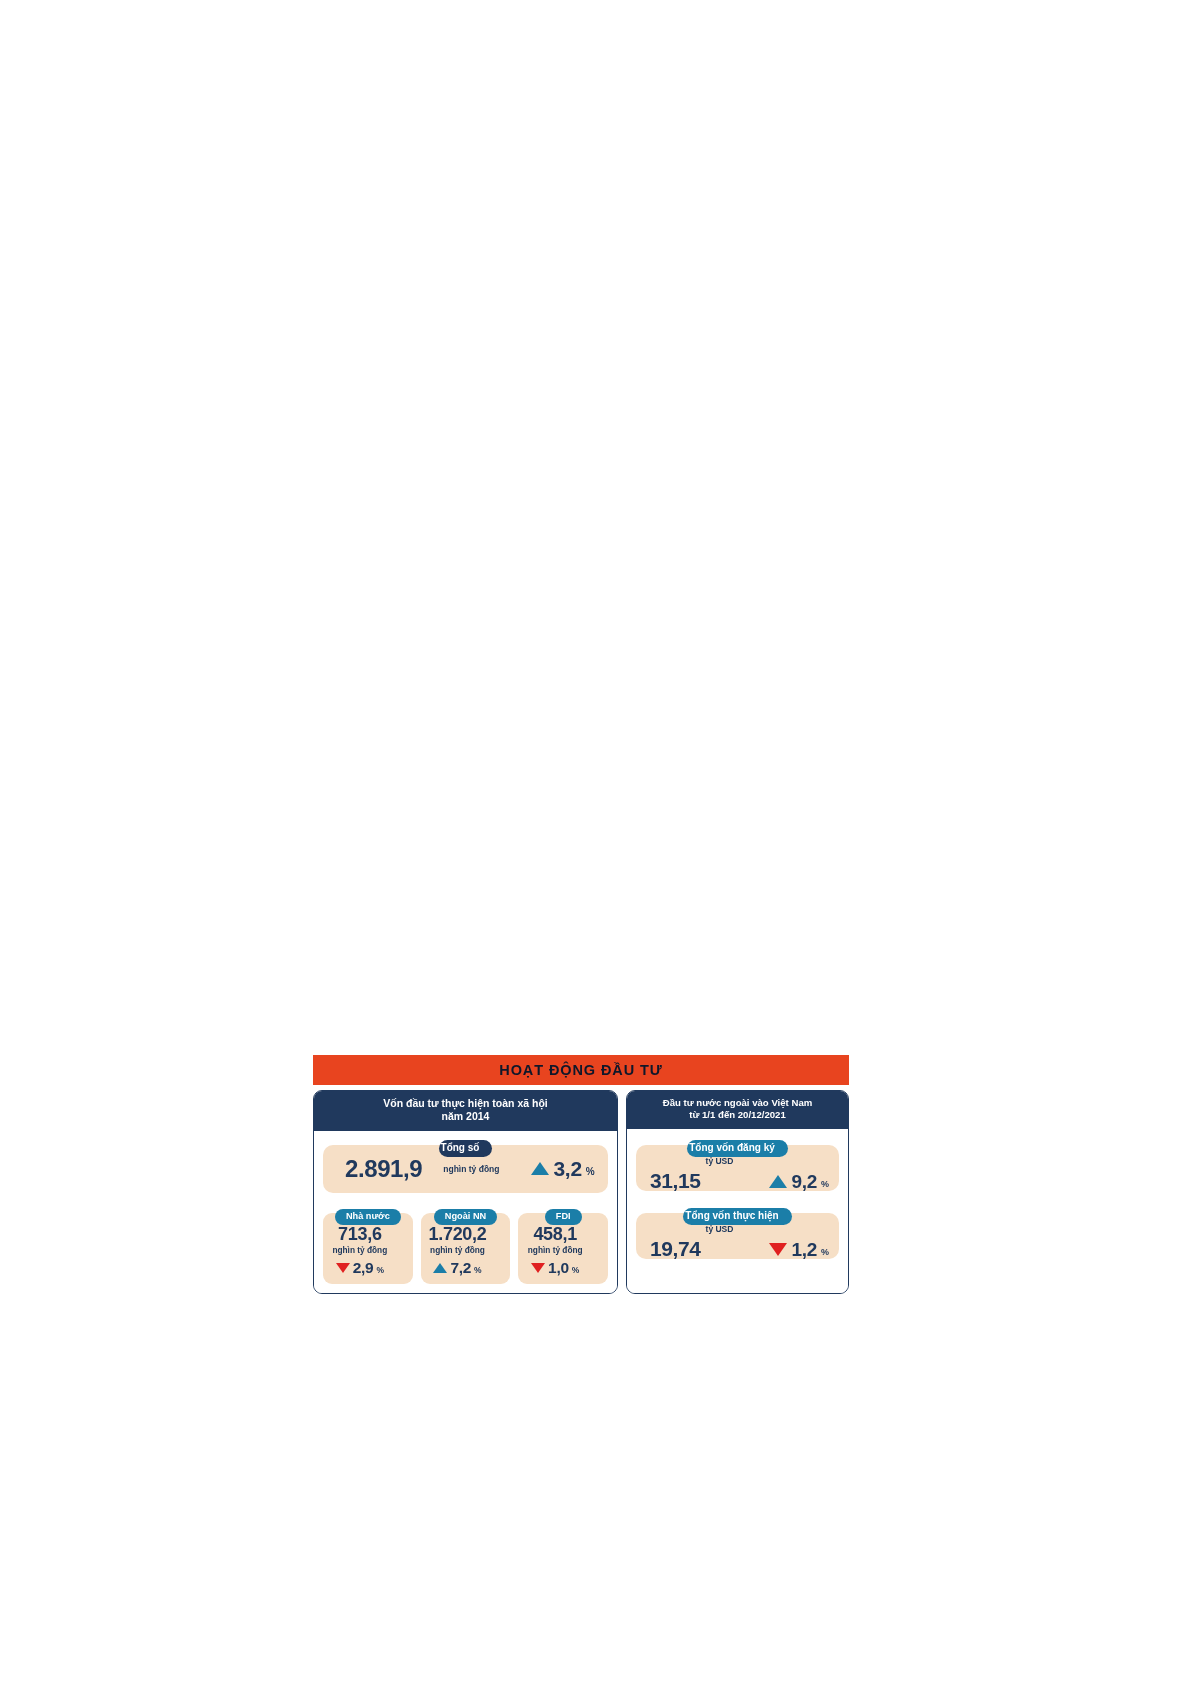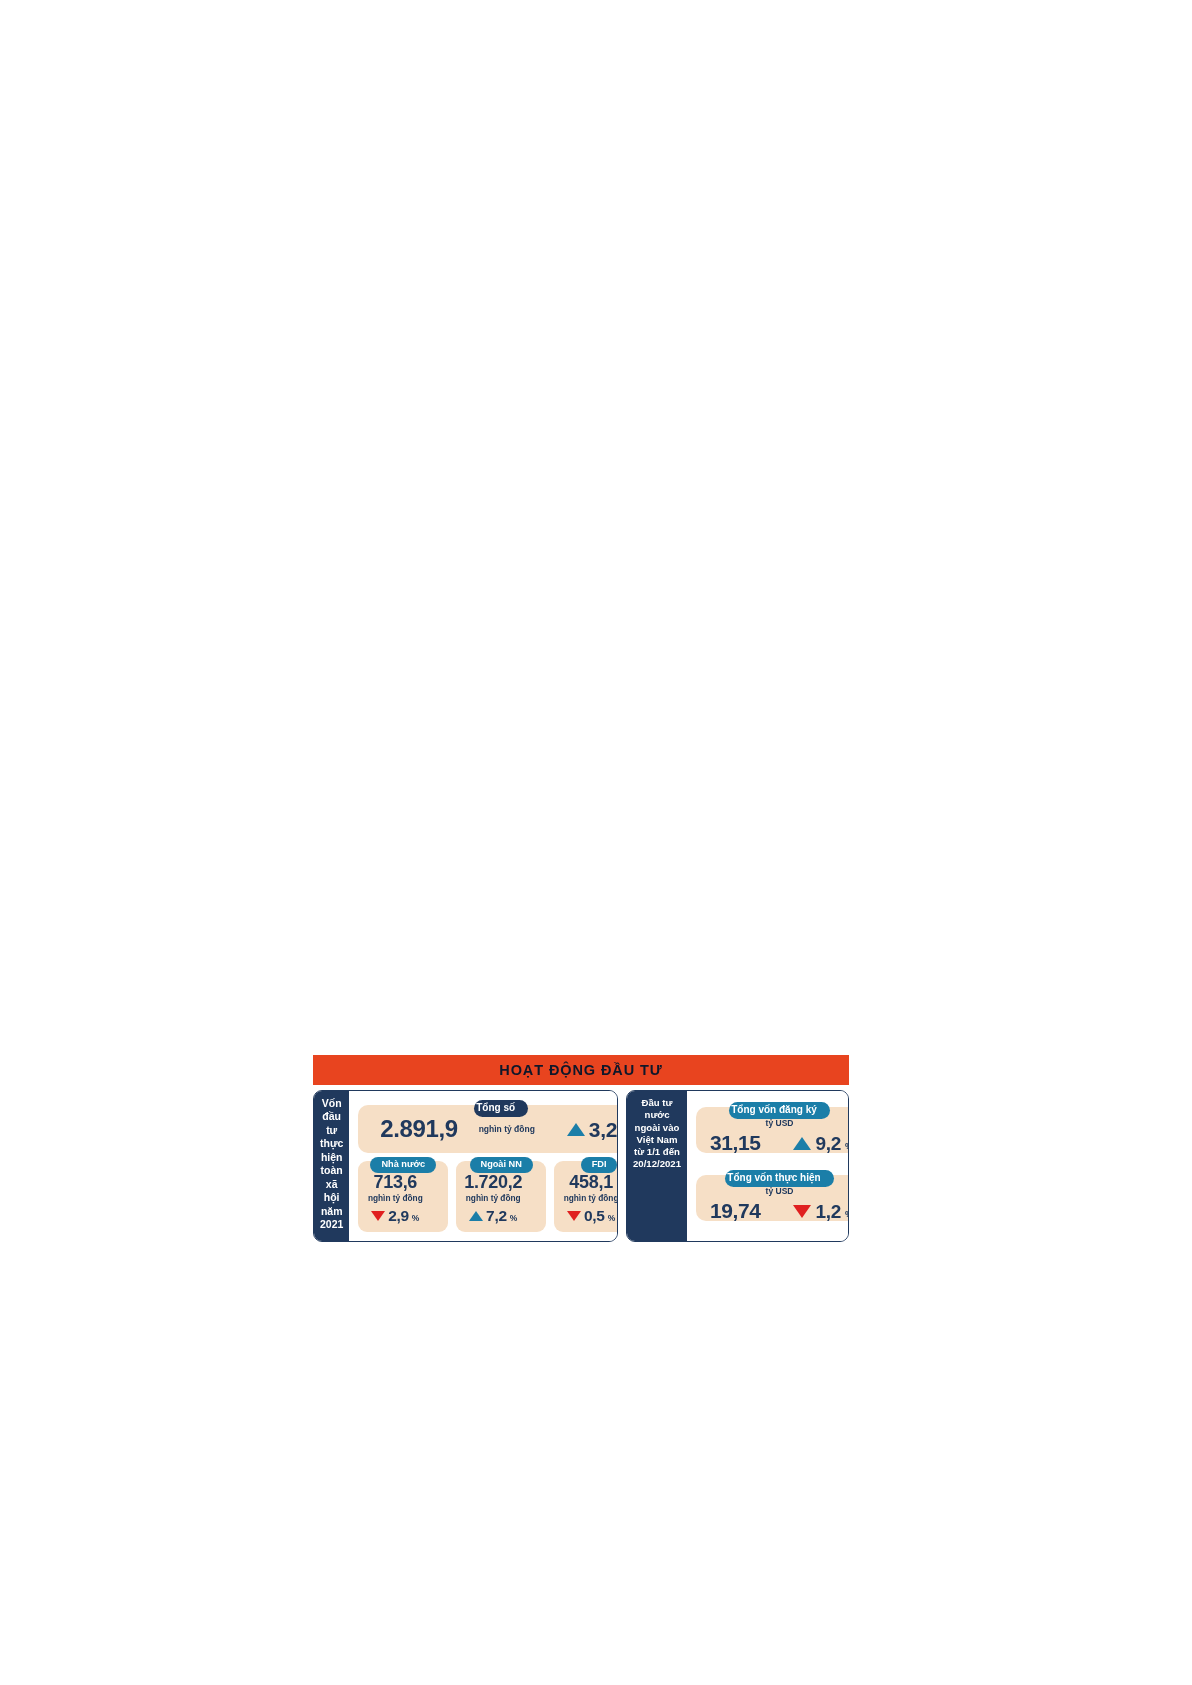--- a/index.html
+++ b/index.html
@@ -49,21 +49,21 @@
     gap: 8px;
     margin-top: 5px;
   }
   .panel {
     background: #ffffff;
     border: 1.4px solid #20395d;
     border-radius: 9px;
     box-sizing: border-box;
     overflow: hidden;
     display: flex;
-    flex-direction: row;
+    flex-direction: column;
   }
   .panel-left  { width: 305px; }
   .panel-right { width: 223px; }
 
   .panel-head {
     background: #20395d;
     color: #ffffff;
     text-align: center;
     font-size: 10.5px;
     font-weight: bold;
@@ -174,20 +174,21 @@
     color: #20395d;
     line-height: 1;
     align-self: flex-end;
     margin-bottom: 2px;
   }
 
   
   .trio {
     display: flex;
     gap: 8px;
+    margin-top: 12px;
   }
   .trio .col { flex: 1; position: relative; }
   .trio .pill-wrap { text-align: center; height: 16px; }
   .trio .pill { font-size: 9.2px; padding: 3px 11px 4px 11px; }
   .small-card {
     margin-top: -8px;
     background: #f6dfc6;
     border-radius: 9px;
     padding: 12px 20px 8px 4px;
     text-align: center;
@@ -250,21 +251,21 @@
 
   <div class="title-bar">
     <span class="title-text">HOẠT ĐỘNG ĐẦU TƯ</span>
   </div>
 
   <div class="panels">
 
     <div class="panel panel-left">
       <div class="panel-head">
         <div>Vốn đầu tư thực hiện toàn xã hội</div>
-        <div>năm 2021</div>
+        <div>năm 2014</div>
       </div>
 
       <div class="panel-body">
 
         <div class="block top-block">
           <div class="pill-wrap">
             <span class="pill pill-navy">Tổng số</span>
           </div>
           <div class="tan-card top-card">
             <span class="big-num">2.891,9</span>
@@ -312,21 +313,21 @@
 
           <div class="col">
             <div class="pill-wrap">
               <span class="pill pill-teal">FDI</span>
             </div>
             <div class="small-card">
               <div class="small-num">458,1</div>
               <div class="small-unit">nghìn tỷ đồng</div>
               <div class="small-delta">
                 <span class="tri tri-sm tri-down"></span>
-                <span class="delta-val">0,5</span>
+                <span class="delta-val">1,0</span>
                 <span class="delta-pct">%</span>
               </div>
             </div>
           </div>
 
         </div>
       </div>
     </div>
 
     <div class="panel panel-right">

